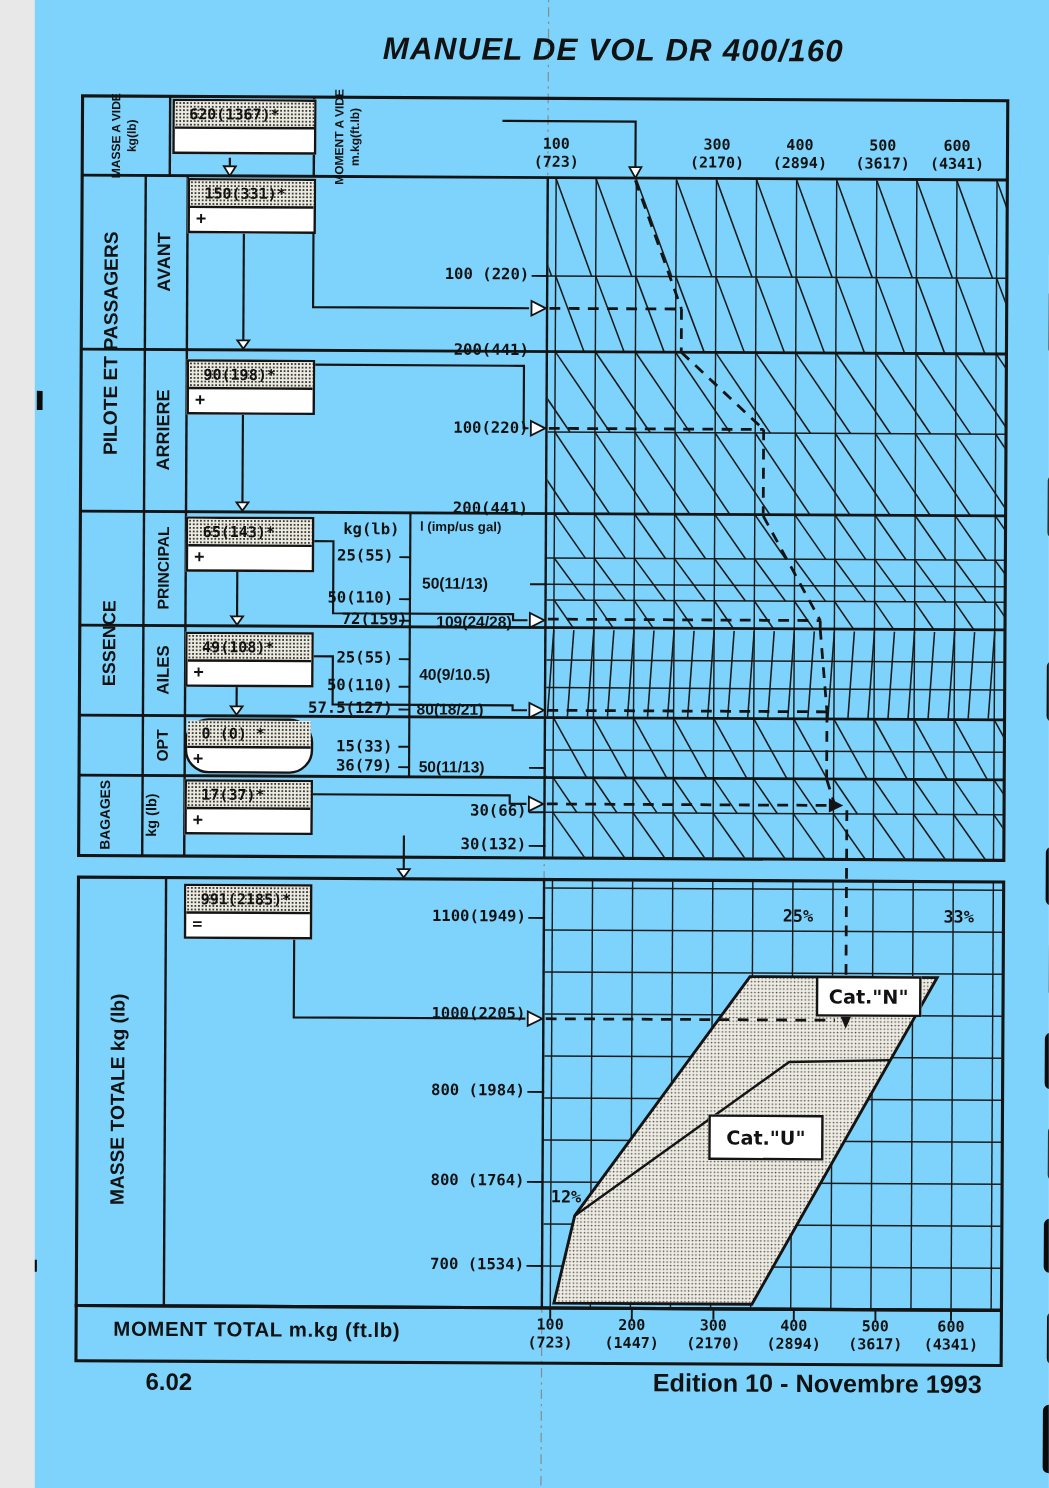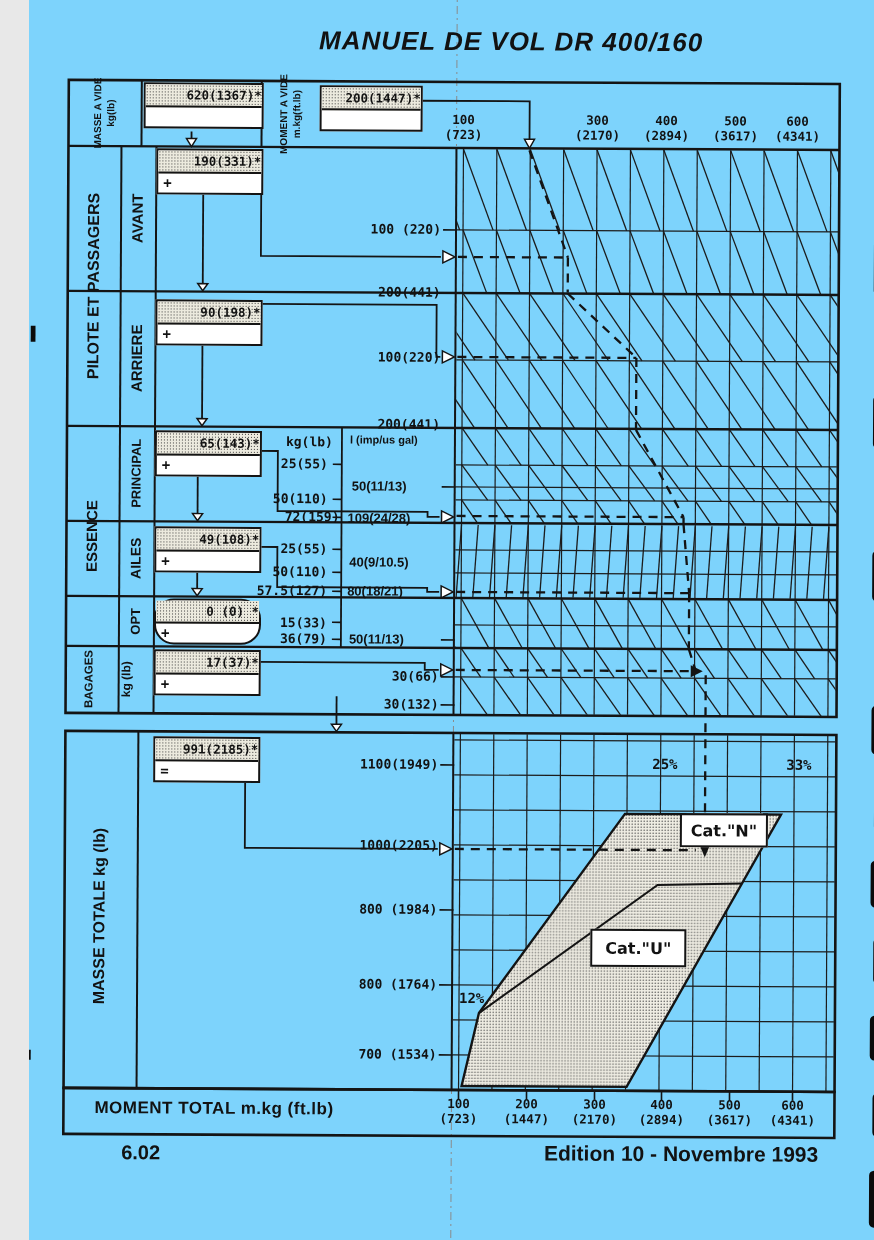--- a/index.html
+++ b/index.html
@@ -10,22 +10,22 @@
   .t{position:absolute;white-space:nowrap;}
   .title{font:bold italic 26px "Liberation Sans",sans-serif;letter-spacing:1px;}
   .vt{position:absolute;transform:translate(-50%,-50%) rotate(-90deg);white-space:nowrap;
       font-weight:bold;text-align:center;line-height:1.25;font-family:"Liberation Sans",sans-serif;}
   .scale{font-family:"DejaVu Sans Mono",monospace;font-weight:bold;font-size:13px;text-align:right;}
   .scaleL{font-family:Liberation Sans, sans-serif;font-weight:bold;font-size:13px;text-align:left;}
   .axlbl{position:absolute;transform:translateX(-50%);text-align:center;
          font-family:"DejaVu Sans Mono",monospace;font-weight:bold;font-size:12.5px;line-height:1.2;}
   .stip{background-color:#eceade;background-image:radial-gradient(#3c3c3c .7px,transparent .8px);background-size:3px 3px;}
   .inbox{position:absolute;width:103px;border:2px solid #141414;background:#fff;}
-  .inbox .val{height:21px;border-bottom:2px solid #141414;text-align:right;
-              font:bold 12.5px "DejaVu Sans Mono",monospace;line-height:21px;}
+  .inbox .val{height:21px;border-bottom:2px solid #141414;text-align:left;
+              font:bold 12.5px "DejaVu Sans Mono",monospace;line-height:21px;padding-left:12px;}
   .inbox .op{height:19px;font:bold 14px "DejaVu Sans Mono",monospace;line-height:19px;padding-left:5px;}
   .catbox{position:absolute;background:#fff;border:2px solid #141414;display:flex;align-items:center;
           justify-content:center;font:bold 16px "DejaVu Sans",sans-serif;}
   .pct{position:absolute;font-family:"DejaVu Sans Mono",monospace;font-weight:bold;font-size:14px;}
 </style>
 </head>
 <body>
 
 <div id="page">
 <div id="sheet">
@@ -403,38 +403,34 @@
     <div>kg(lb)</div>
   </div>
   <div class="inbox" style="left:112px;top:84px;width:116px;">
     <div class="val stip">620(1367)*</div>
     <div class="op"></div>
   </div>
   <div class="vt" style="left:259px;top:115px;font-size:10px;">
     <div>MOMENT A VIDE</div>
     <div>m.kg(ft.lb)</div>
   </div>
-  <div class="inbox" style="left:288px;top:86px;width:99px;">
-    <div class="val stip">200(1447)*</div>
-    <div class="op"></div>
-  </div>
 
   <div class="vt" style="left:63px;top:288px;font-size:16px;">PILOTE ET PASSAGERS</div>
   <div class="vt" style="left:107px;top:220px;font-size:15px;">AVANT</div>
   <div class="vt" style="left:107px;top:360px;font-size:15px;">ARRIERE</div>
   <div class="vt" style="left:63px;top:538px;font-size:15px;">ESSENCE</div>
   <div class="vt" style="left:107px;top:475px;font-size:13px;">PRINCIPAL</div>
   <div class="vt" style="left:107px;top:560px;font-size:14px;">AILES</div>
   <div class="vt" style="left:107px;top:623px;font-size:13px;">OPT</div>
   <div class="vt" style="left:60px;top:681px;font-size:11.5px;">BAGAGES</div>
   <div class="vt" style="left:98px;top:681px;font-size:12px;">kg (lb)</div>
   <div class="vt" style="left:72px;top:918px;font-size:16px;">MASSE TOTALE kg (lb)</div>
 
   <div class="inbox" style="left:125px;top:150px;">
-    <div class="val stip">190(331)*</div>
+    <div class="val stip">150(331)*</div>
     <div class="op">+</div>
   </div>
   <div class="inbox" style="left:125px;top:301px;">
     <div class="val stip">90(198)*</div>
     <div class="op">+</div>
   </div>
   <div class="inbox" style="left:125px;top:432px;">
     <div class="val stip">65(143)*</div>
     <div class="op">+</div>
   </div>
@@ -460,21 +456,21 @@
   <div class="t scale" style="left:330px;top:350px;width:80px;">100(220)</div>
   <div class="t scale" style="left:330px;top:417px;width:80px;">200(441)</div>
 
   <div class="t scale" style="left:230px;top:435px;width:73px;">kg(lb)</div>
   <div class="t scaleL" style="left:320px;top:434px;font-size:11px;">l (imp/us gal)</div>
 
   <div class="t scale" style="left:225px;top:457px;width:73px;">25(55)</div>
   <div class="t scaleL" style="left:322px;top:479px;">50(11/13)</div>
   <div class="t scale" style="left:225px;top:492px;width:73px;">50(110)</div>
   <div class="t scale" style="left:237px;top:510px;width:73px;">72(159)</div>
-  <div class="t scaleL" style="left:318px;top:511px;">109(24/28)</div>
+  <div class="t scaleL" style="left:334px;top:511px;">109(24/28)</div>
 
   <div class="t scale" style="left:225px;top:542px;width:73px;">25(55)</div>
   <div class="t scaleL" style="left:320px;top:555px;">40(9/10.5)</div>
   <div class="t scale" style="left:225px;top:565px;width:73px;">50(110)</div>
   <div class="t scale" style="left:218px;top:584px;width:80px;">57.5(127)</div>
   <div class="t scaleL" style="left:318px;top:584px;">80(18/21)</div>
 
   <div class="t scale" style="left:225px;top:616px;width:73px;">15(33)</div>
   <div class="t scale" style="left:225px;top:632px;width:73px;">36(79)</div>
   <div class="t scaleL" style="left:320px;top:632px;">50(11/13)</div>

